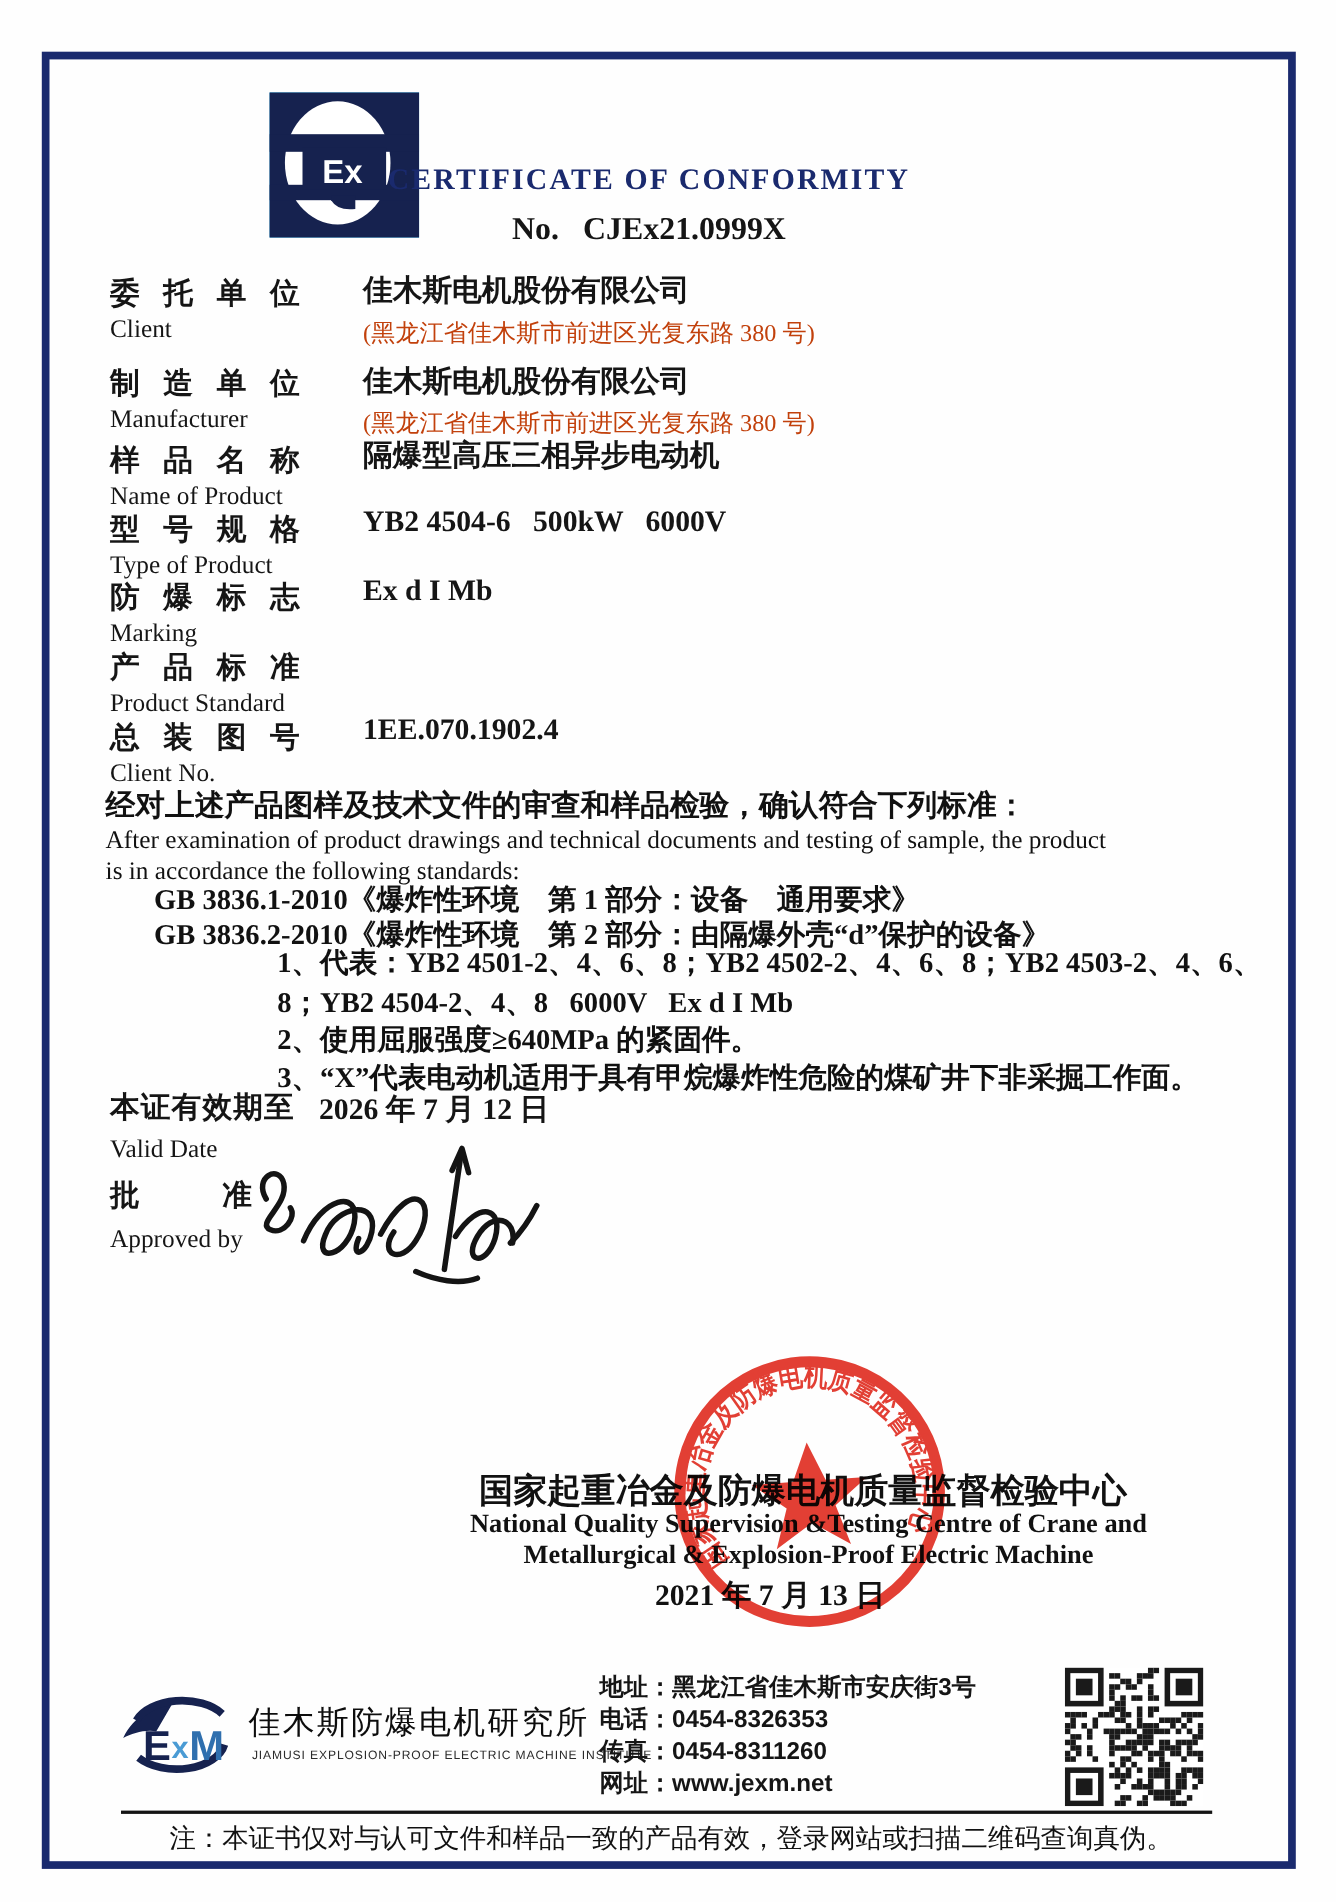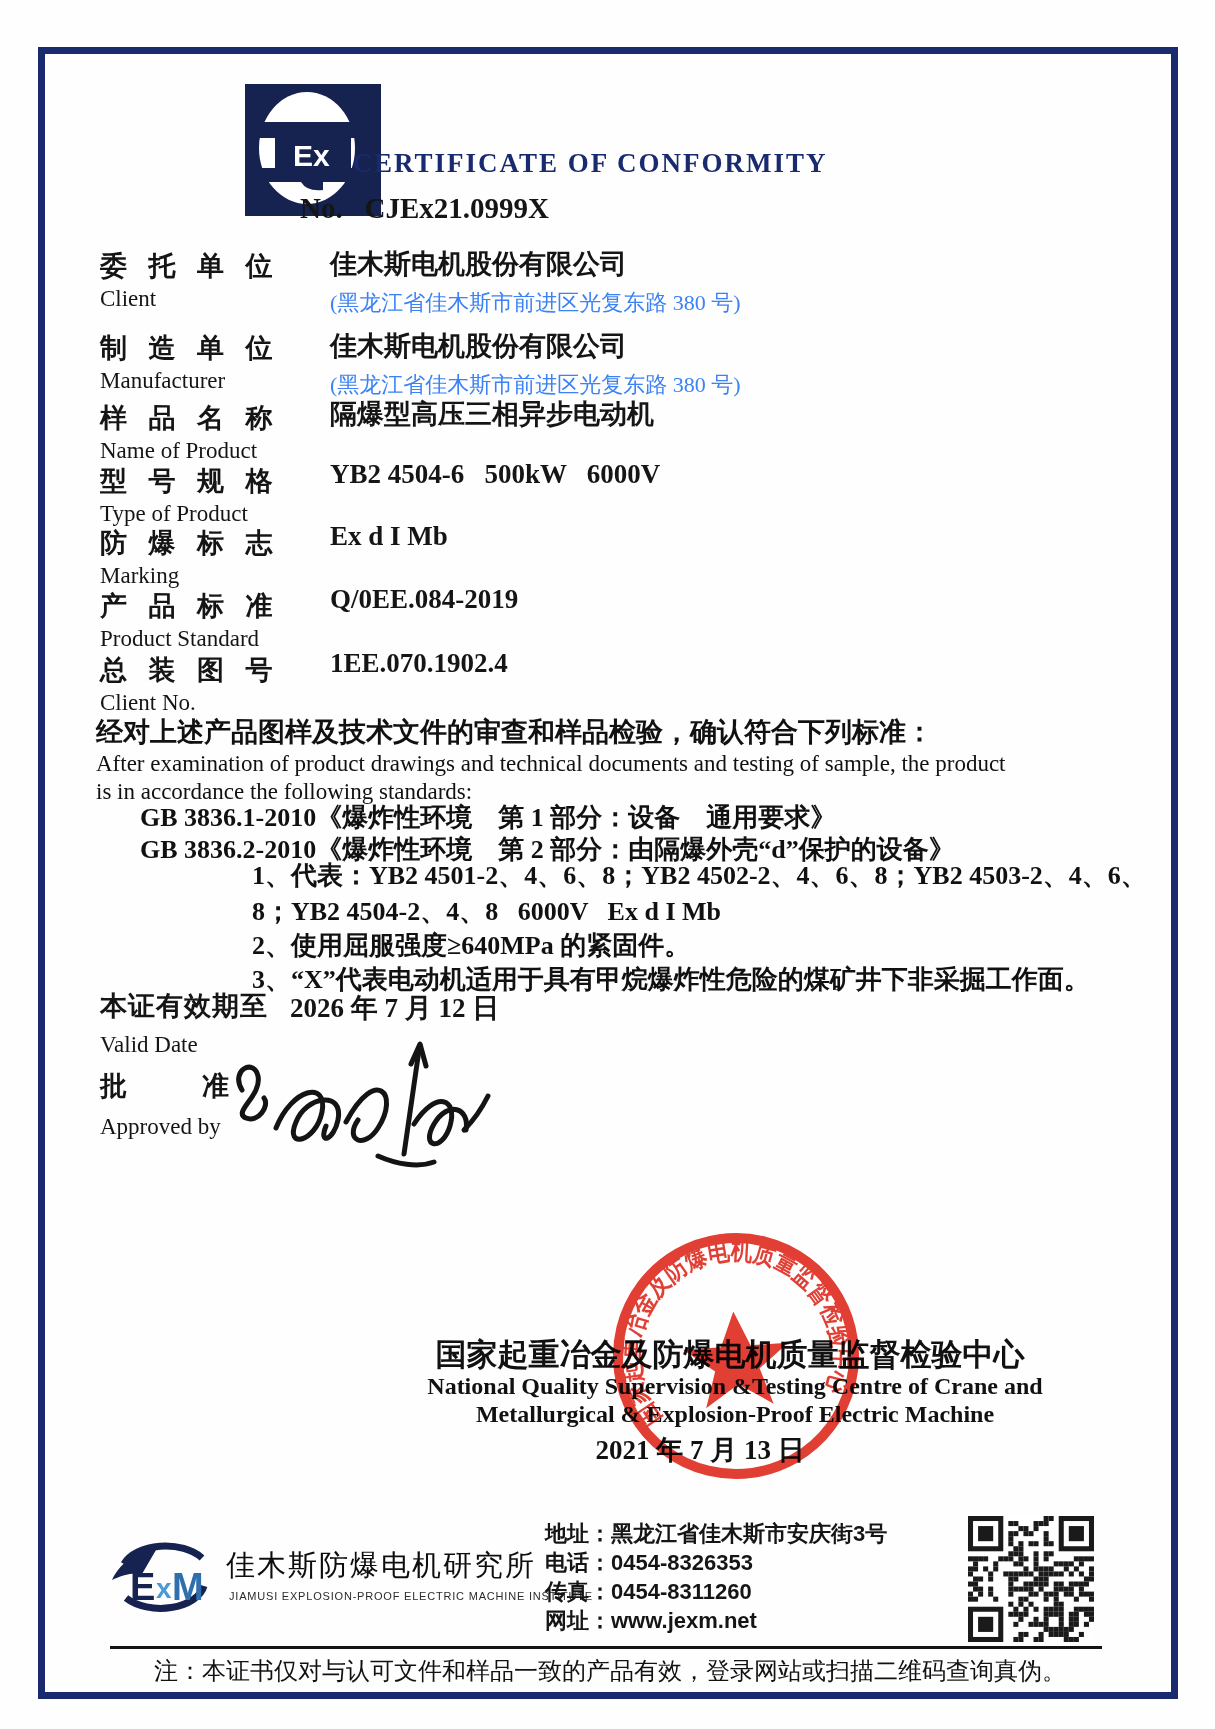--- a/index.html
+++ b/index.html
@@ -10,29 +10,29 @@
   .abs{position:absolute;}
   
   .mark-box{position:absolute;left:245px;top:84px;width:136px;height:132px;background:#0369a1;}
   .mark-box svg{display:block;}
   .title-cn{position:absolute;left:300px;top:80px;width:580px;text-align:center;
             font-family:"Liberation Serif",serif;font-weight:700;font-size:57px;
             letter-spacing:26px;color:#1a2a6e;white-space:nowrap;}
   .title-en{position:absolute;left:300px;top:148px;width:580px;text-align:center;
             font-family:Liberation Serif, serif;font-weight:700;font-size:27px;
             letter-spacing:2px;color:#1a2a6e;white-space:nowrap;}
-  .cert-no{position:absolute;left:300px;top:192px;width:580px;
+  .cert-no{position:absolute;left:300px;top:192px;width:580px;text-align:center;
            font-weight:700;font-size:29px;color:#151515;white-space:pre;}
   
   .label-cn{font-family:"Liberation Sans",sans-serif;font-weight:700;font-size:27px;
             letter-spacing:7px;color:#151515;white-space:pre;}
   .label-en{font-family:"Liberation Serif",serif;font-size:23px;color:#151515;margin-top:2px;}
   .value{font-family:"Liberation Serif",serif;font-weight:600;font-size:27px;
          color:#151515;white-space:pre;}
-  .value-note{font-family:"Liberation Serif",serif;font-size:22px;color:#3b82f6;
+  .value-note{font-family:"Liberation Serif",serif;font-size:22px;color:#c2410c;
               margin-top:6px;white-space:pre;}
   .flabel{position:absolute;left:100px;width:260px;}
   .fvalue{position:absolute;left:330px;width:760px;}
   
   .stmt-cn{position:absolute;left:96px;top:714px;width:1010px;
            font-family:"Liberation Sans",sans-serif;font-weight:700;font-size:27px;color:#111;}
   .stmt-en{position:absolute;left:96px;width:1010px;font-size:23px;line-height:28px;}
   .std-line{position:absolute;left:140px;width:960px;font-weight:600;font-size:26px;white-space:pre;}
   .expl-item{position:absolute;left:252px;width:860px;font-weight:600;font-size:26px;white-space:pre;}
   
@@ -116,23 +116,20 @@
     <div class="label-cn">防 爆 标 志</div>
     <div class="label-en">Marking</div>
   </div>
   <div class="fvalue" style="top:521px">
     <div class="value">Ex d I Mb</div>
   </div>
 
   <div class="flabel" style="top:588px">
     <div class="label-cn">产 品 标 准</div>
     <div class="label-en">Product Standard</div>
-  </div>
-  <div class="fvalue" style="top:584px">
-    <div class="value">Q/0EE.084-2019</div>
   </div>
 
   <div class="flabel" style="top:652px">
     <div class="label-cn">总 装 图 号</div>
     <div class="label-en">Client No.</div>
   </div>
   <div class="fvalue" style="top:648px">
     <div class="value">1EE.070.1902.4</div>
   </div>
 

